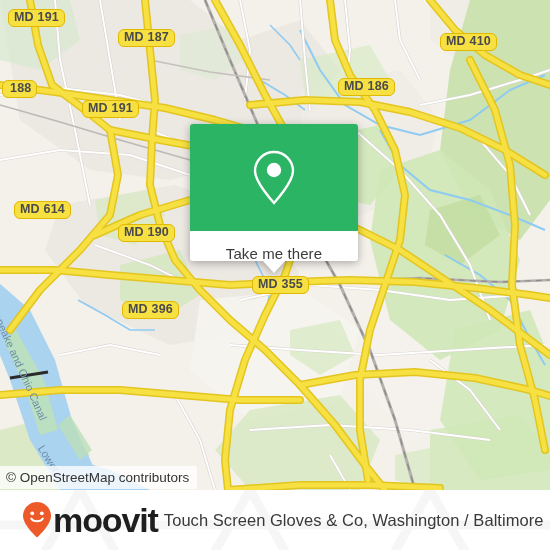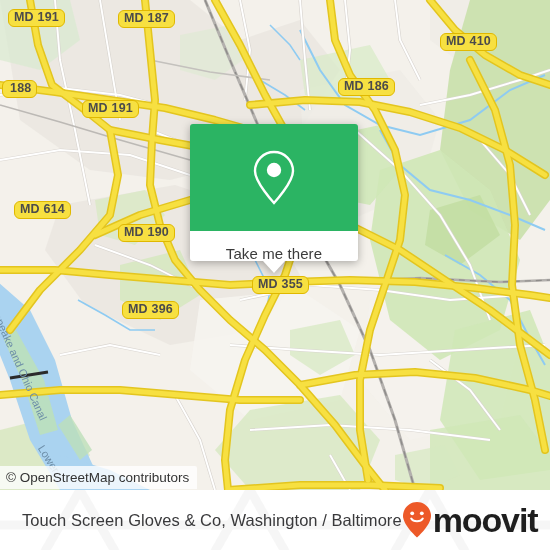--- a/index.html
+++ b/index.html
@@ -311,21 +311,21 @@
 
         <path d="M10,378 L48,372" stroke="#2b2b2b" stroke-width="3" fill="none"></path>
       </g>
     </svg>
 
 
     <div class="water-label" style="left:-8px; top:288px; transform: rotate(66deg); transform-origin: left top;">Chesapeake and Ohio Canal</div>
     <div class="water-label" style="left:46px; top:443px; transform: rotate(58deg); transform-origin: left top;">Lower</div>
 
     <div class="shield" style="left:8px;   top:9px;">MD 191</div>
-    <div class="shield" style="left:118px; top:10px;">MD 187</div>
+    <div class="shield" style="left:118px; top:29px;">MD 187</div>
     <div class="shield" style="left:440px; top:33px;">MD 410</div>
     <div class="shield" style="left:2px;   top:80px;padding-left:7px;">188</div>
     <div class="shield" style="left:338px; top:78px;">MD 186</div>
     <div class="shield" style="left:82px;  top:100px;">MD 191</div>
     <div class="shield" style="left:14px;  top:201px;">MD 614</div>
     <div class="shield" style="left:118px; top:224px;">MD 190</div>
     <div class="shield" style="left:252px; top:276px;">MD 355</div>
     <div class="shield" style="left:122px; top:301px;">MD 396</div>
 
     <div id="attribution">© OpenStreetMap contributors</div>
@@ -351,26 +351,26 @@
         <path d="M120,-10 L40,130"></path>
         <path d="M210,-10 L290,130"></path>
         <path d="M290,-10 L210,130"></path>
         <path d="M390,-10 L470,130"></path>
         <path d="M470,-10 L390,130"></path>
         <path d="M0,40 L550,40"></path>
         <path d="M0,95 L550,95"></path>
       </g>
     </svg>
     <div id="footer-inner">
-      <div id="footer-title">Touch Screen Gloves &amp; Co, Washington / Baltimore</div>
       <div id="brand">
         <svg width="30" height="38" viewBox="0 0 30 38">
           <path d="M15 1 C7.3 1 1 7.3 1 15 C1 24 15 36.5 15 36.5 C15 36.5 29 24 29 15 C29 7.3 22.7 1 15 1 Z" fill="#ed5928"></path>
           <circle cx="10.2" cy="12.3" r="1.9" fill="#ffffff"></circle>
           <circle cx="19.8" cy="12.3" r="1.9" fill="#ffffff"></circle>
           <path d="M9.2 17.6 C11.4 21.2 18.6 21.2 20.8 17.6" fill="none" stroke="#ffffff" stroke-width="2" stroke-linecap="round"></path>
         </svg>
         <span id="brand-wordmark">moovit</span>
       </div>
+      <div id="footer-title">Touch Screen Gloves &amp; Co, Washington / Baltimore</div>
     </div>
   </div>
 
 </div>
 
 </body></html>

